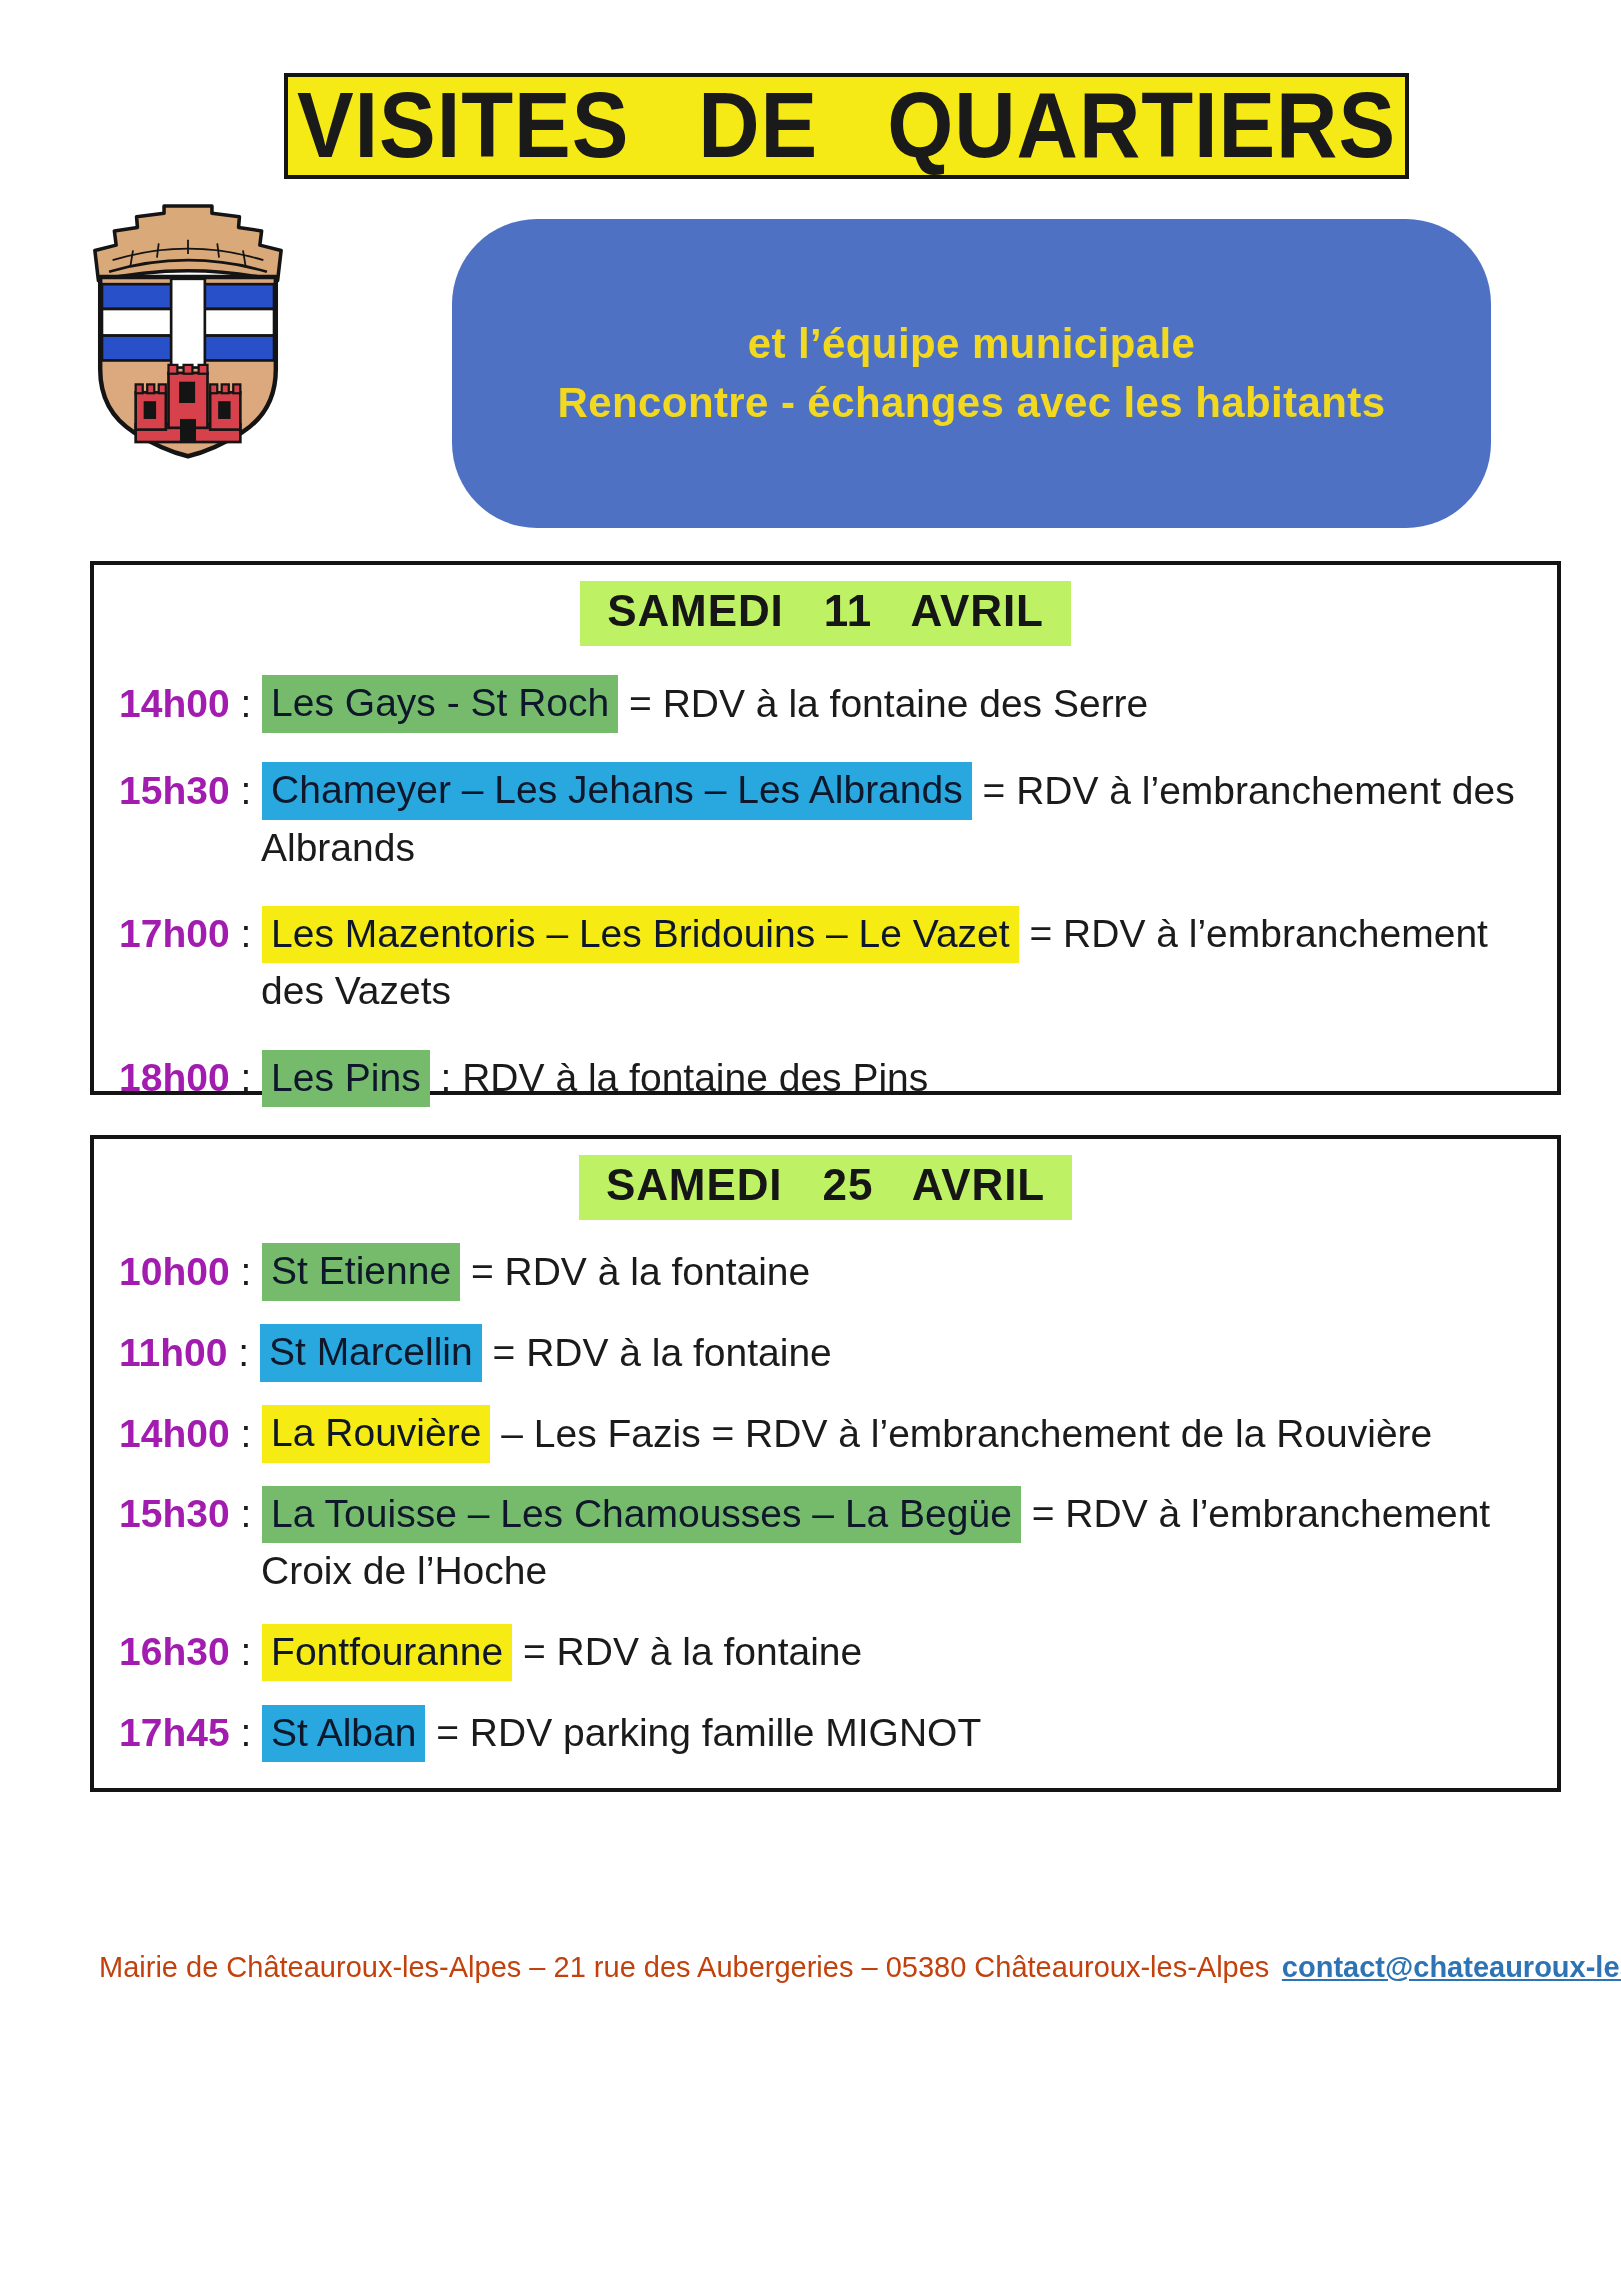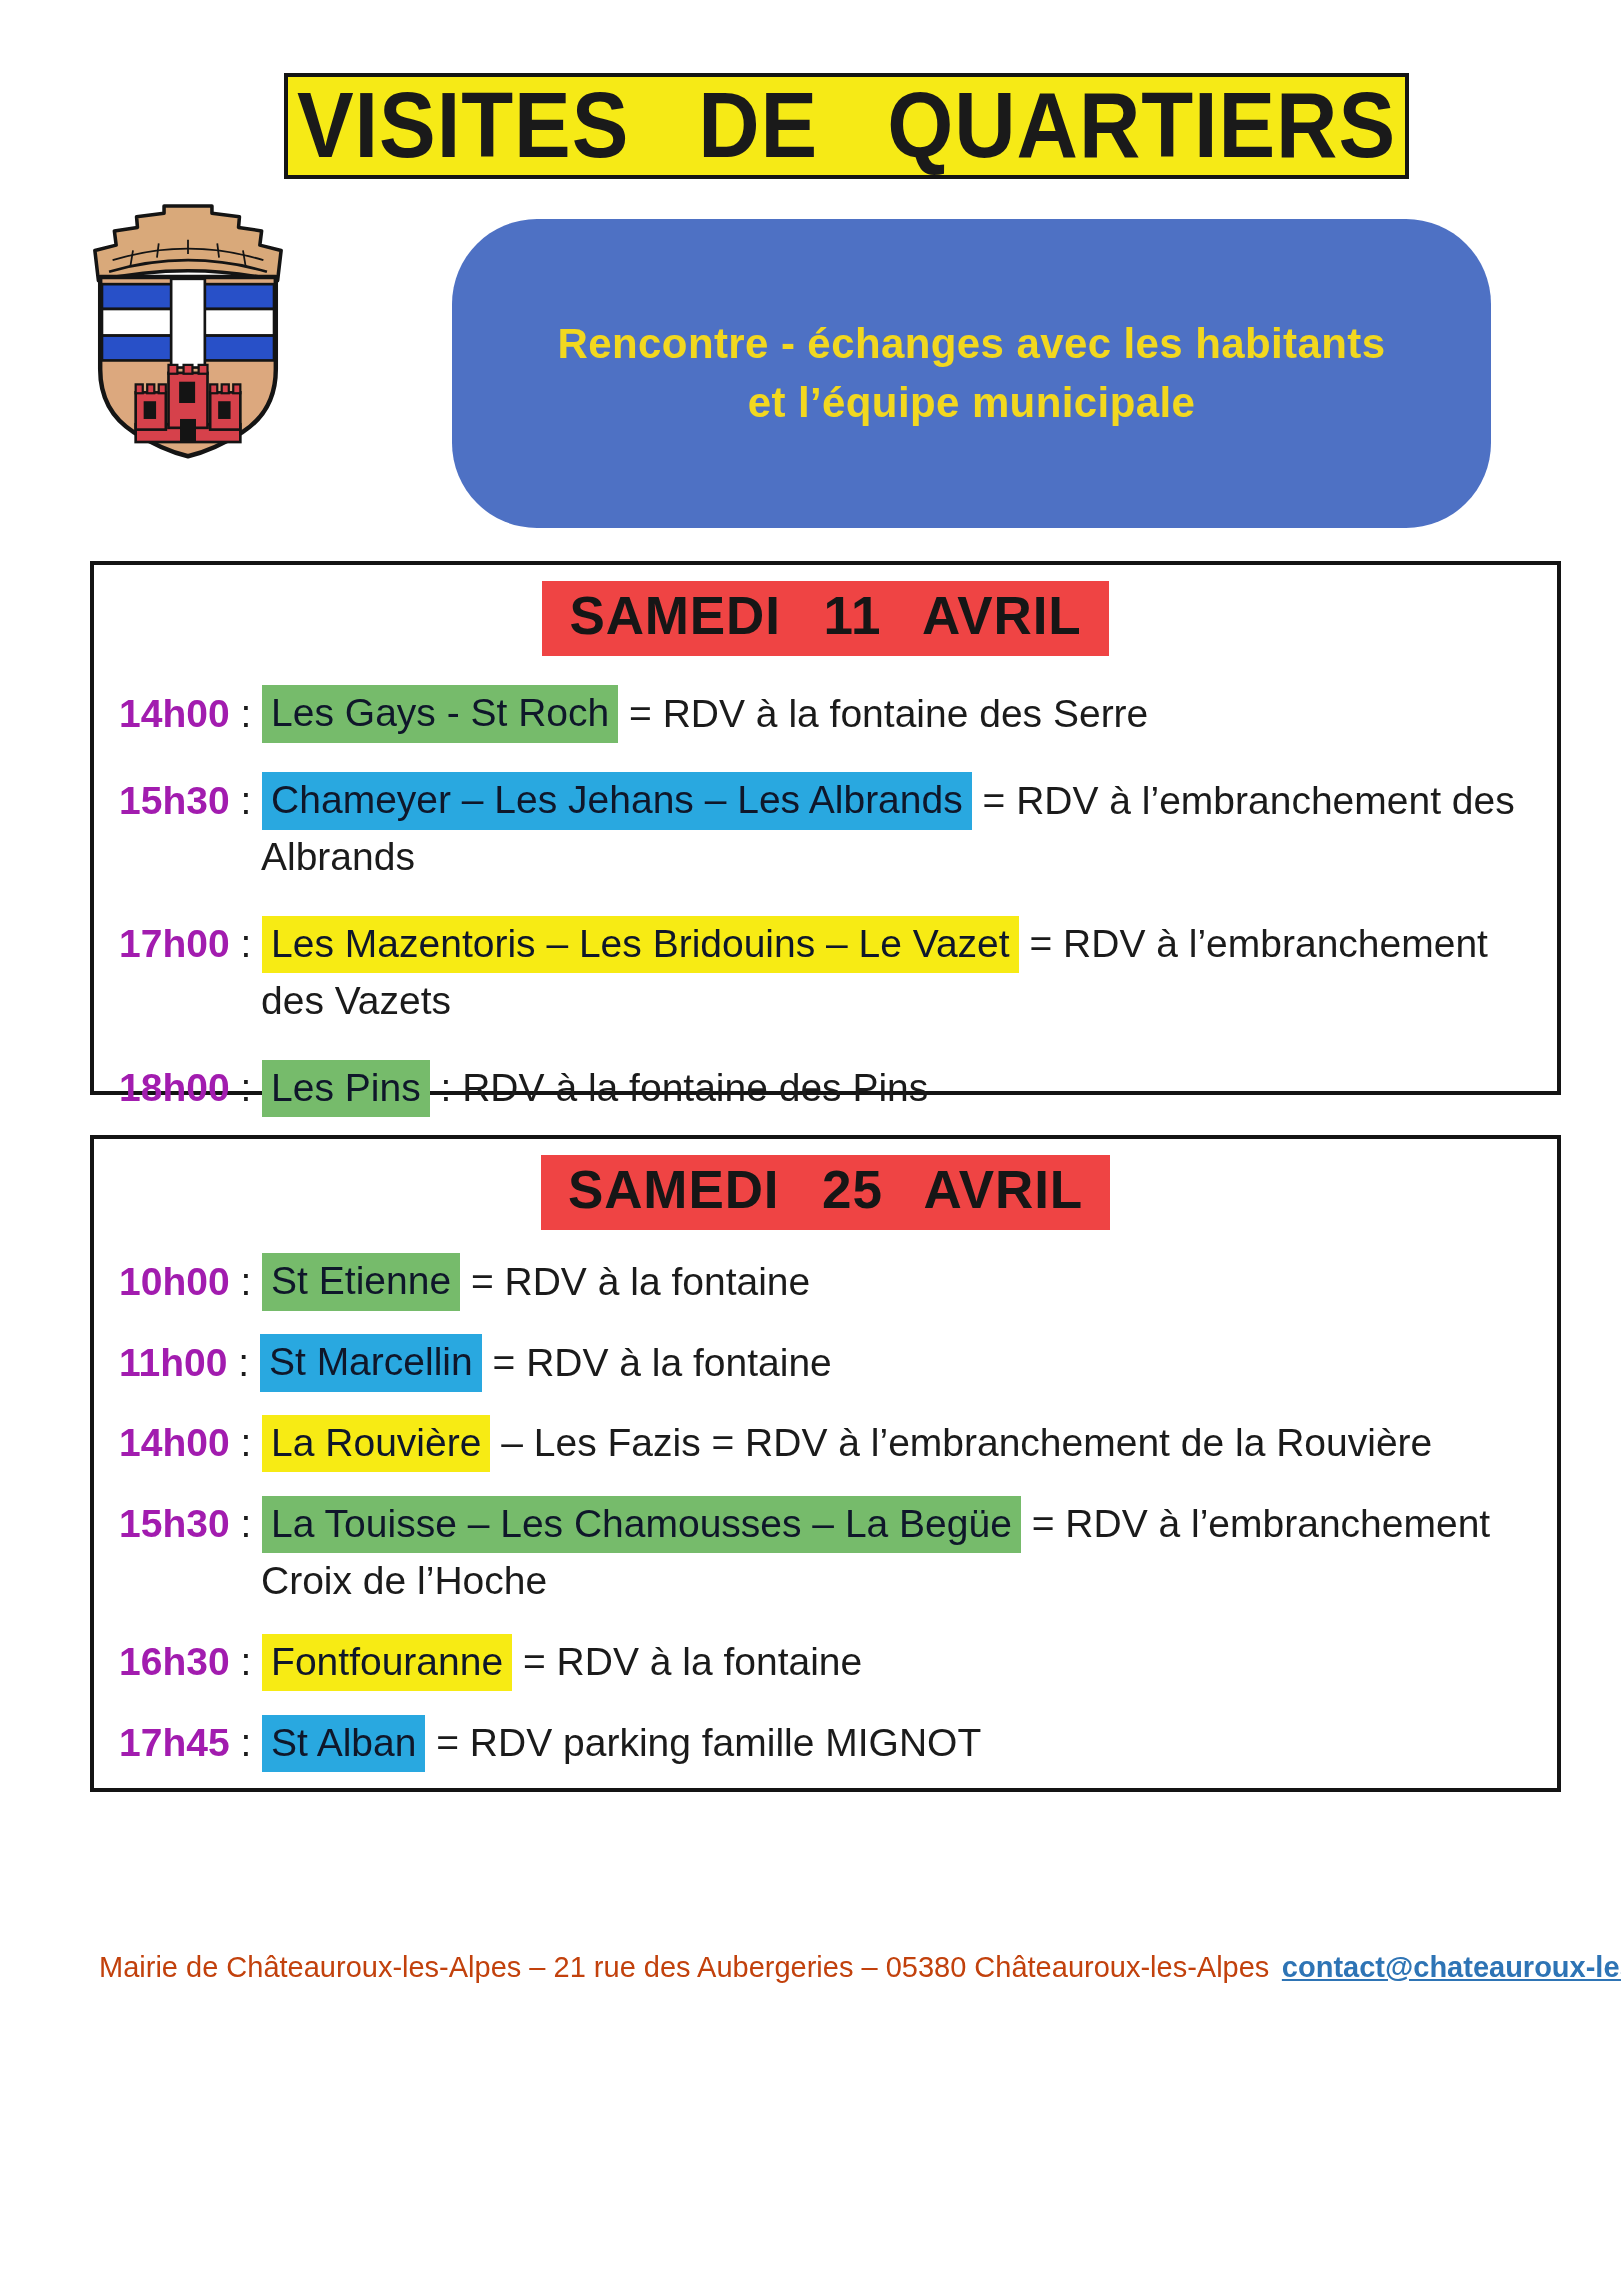--- a/index.html
+++ b/index.html
@@ -39,22 +39,22 @@
 
   
   .sched{
     position:absolute;left:90px;width:1471px;box-sizing:border-box;
     border:4.5px solid #141414;background:#fff;padding:9px 25px 0 25px;
   }
   .sched.first{top:561px;height:534px;}
   .sched.second{top:1135px;height:657px;}
   .box-title-wrap{text-align:center;margin:7.2px 0 5.4px 0;}
   .box-title{
-    display:inline-block;background:#ef4444;color:#161616;
-    font-size:53px;font-weight:700;word-spacing:27px;letter-spacing:0.9px;
+    display:inline-block;background:#bef264;color:#161616;
+    font-size:44px;font-weight:700;word-spacing:27px;letter-spacing:0.9px;
     padding:5.4px 27px 10.7px 27px;line-height:1.1;
   }
   .row{
     margin:30px 0;font-size:39px;line-height:1.46;
     padding-left:142px;text-indent:-142px;
   }
   .sched.second .row{margin:24px 0;}
   .row .time{font-weight:700;color:#a21caf;}
   .row mark{color:#0f172a;padding:6.3px 9px 8px 9px;}
   .row mark[data-hl="green"]{background:#76BB6B;}
@@ -110,22 +110,22 @@
     <rect x="65" y="232" width="14" height="20" fill="#141414"></rect>
     <rect x="140" y="222" width="34" height="42" fill="#D6414B" stroke="#141414" stroke-width="3"></rect>
     <rect x="140" y="213" width="8" height="10" fill="#D6414B" stroke="#141414" stroke-width="2.5"></rect>
     <rect x="153" y="213" width="8" height="10" fill="#D6414B" stroke="#141414" stroke-width="2.5"></rect>
     <rect x="166" y="213" width="8" height="10" fill="#D6414B" stroke="#141414" stroke-width="2.5"></rect>
     <rect x="149" y="232" width="14" height="20" fill="#141414"></rect>
     <rect x="106" y="252" width="18" height="26" fill="#141414"></rect>
   </svg>
 
   <div class="intro">
+    <p>et l’équipe municipale</p>
     <p>Rencontre - échanges avec les habitants</p>
-    <p>et l’équipe municipale</p>
   </div>
 
   <div class="sched first">
     <div class="box-title-wrap">
       <span class="box-title">SAMEDI 11 AVRIL</span>
     </div>
     <p class="row"><strong class="time">14h00</strong><span> : </span><mark data-hl="green">Les Gays - St Roch</mark><span> = RDV à la fontaine des Serre</span></p>
     <p class="row"><strong class="time">15h30</strong><span> : </span><mark data-hl="blue">Chameyer – Les Jehans – Les Albrands</mark><span> = RDV à l’embranchement des Albrands</span></p>
     <p class="row"><strong class="time">17h00</strong><span> : </span><mark data-hl="yellow">Les Mazentoris – Les Bridouins – Le Vazet</mark><span> = RDV à l’embranchement des Vazets</span></p>
     <p class="row"><strong class="time">18h00</strong><span> : </span><mark data-hl="green">Les Pins</mark><span> : RDV à la fontaine des Pins</span></p>

